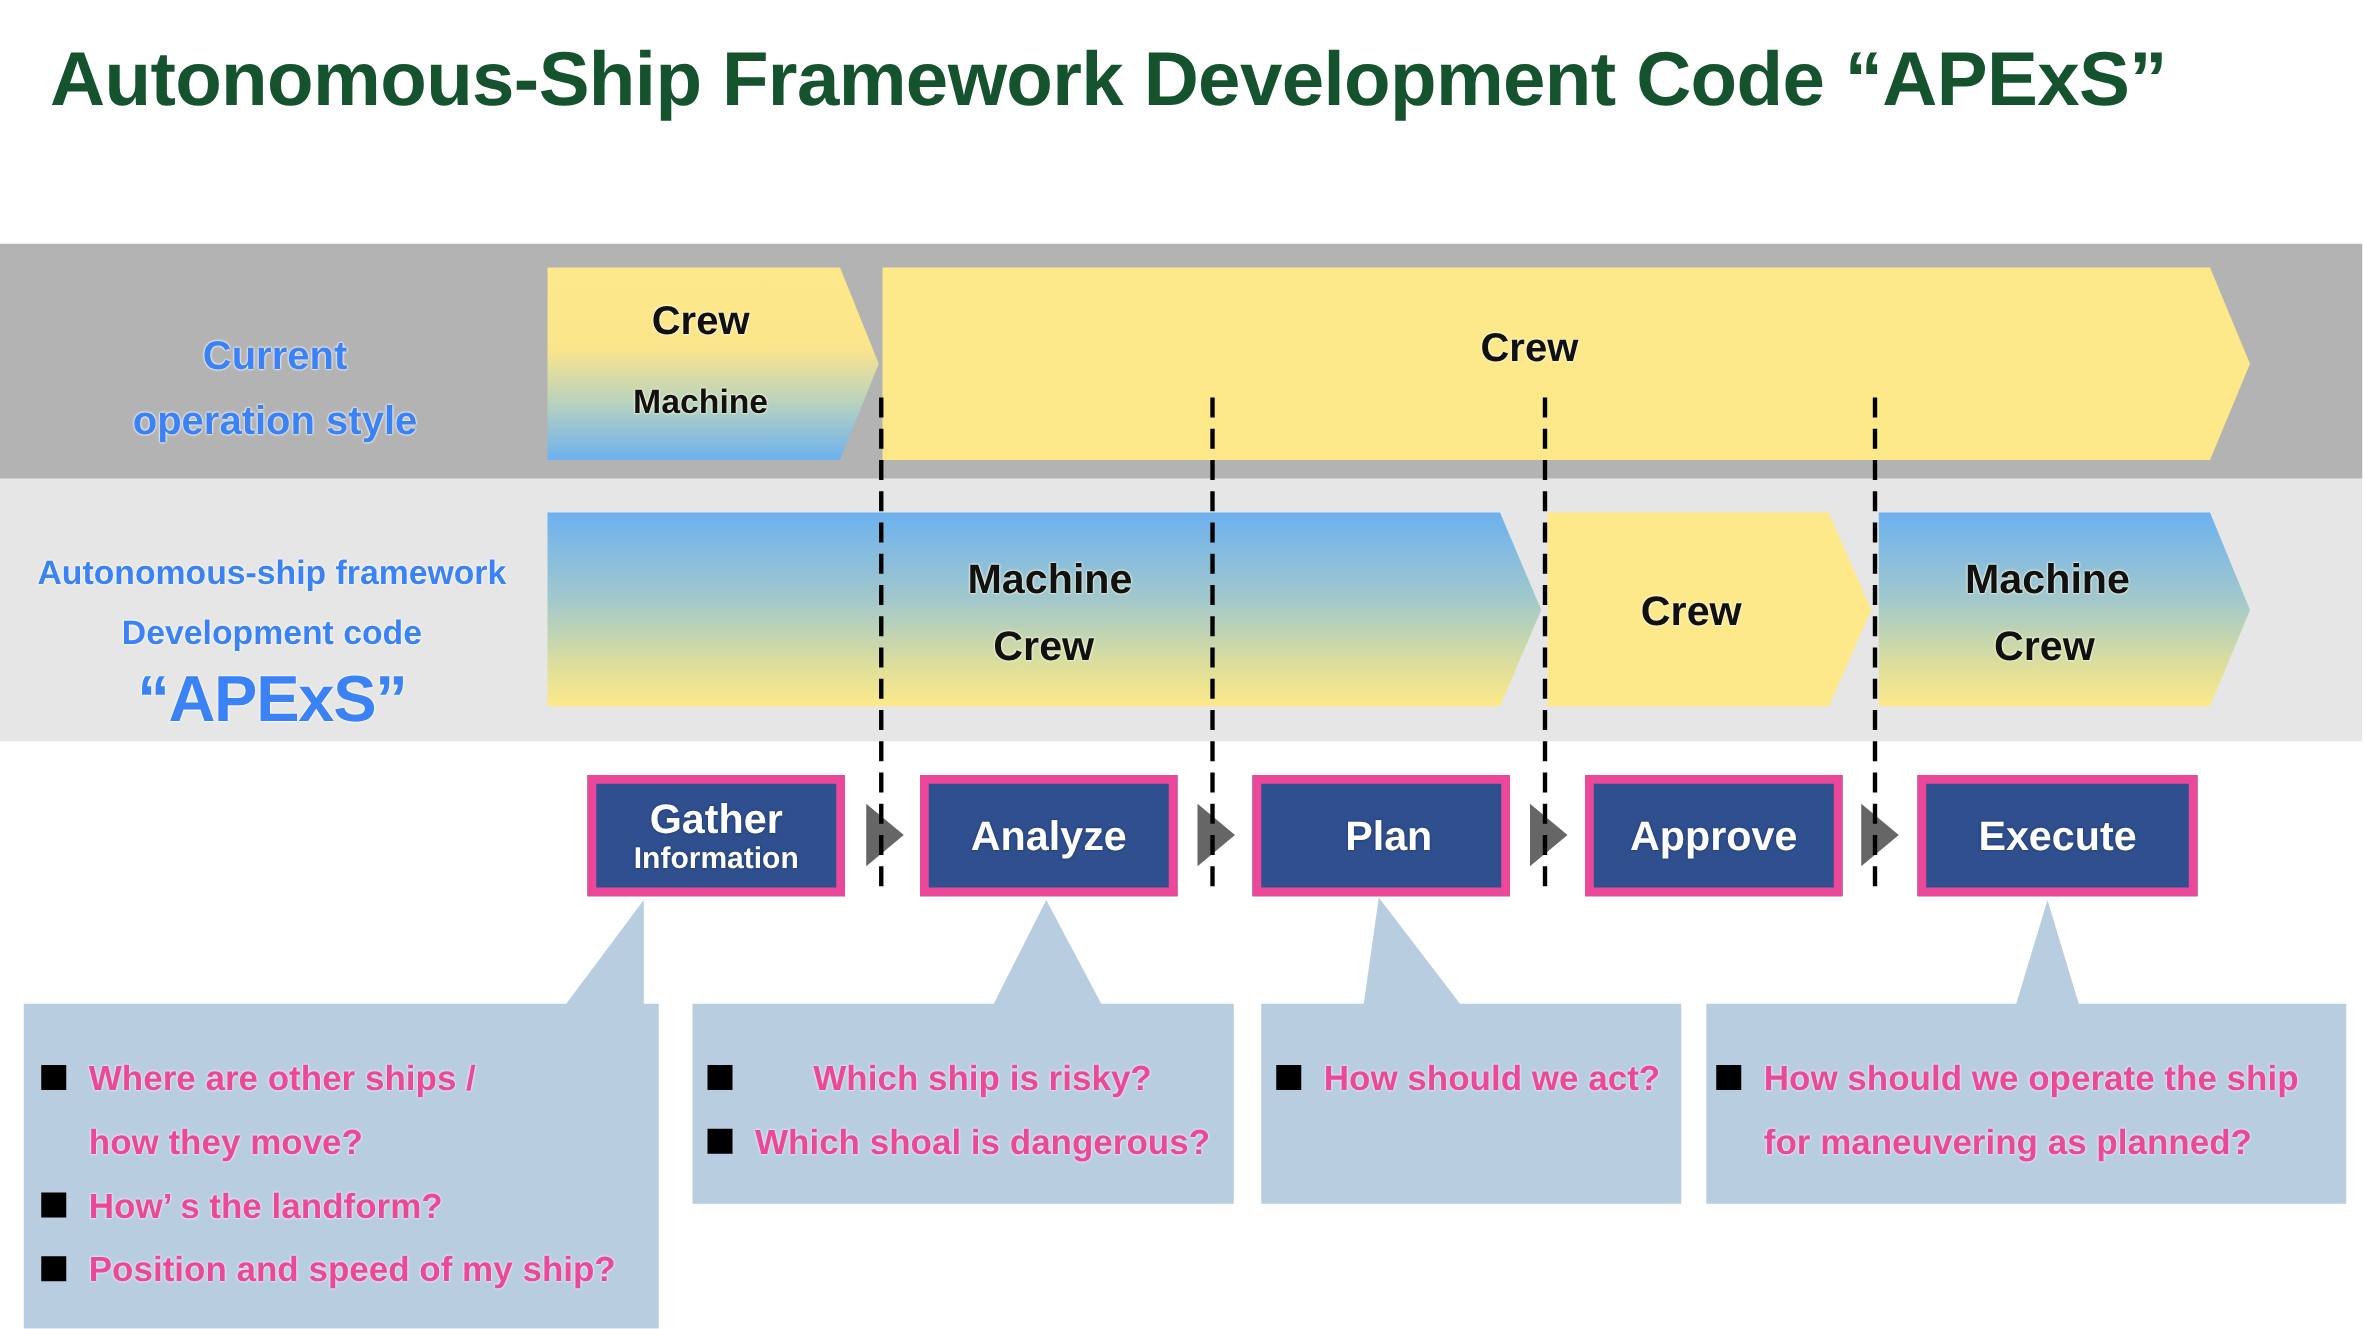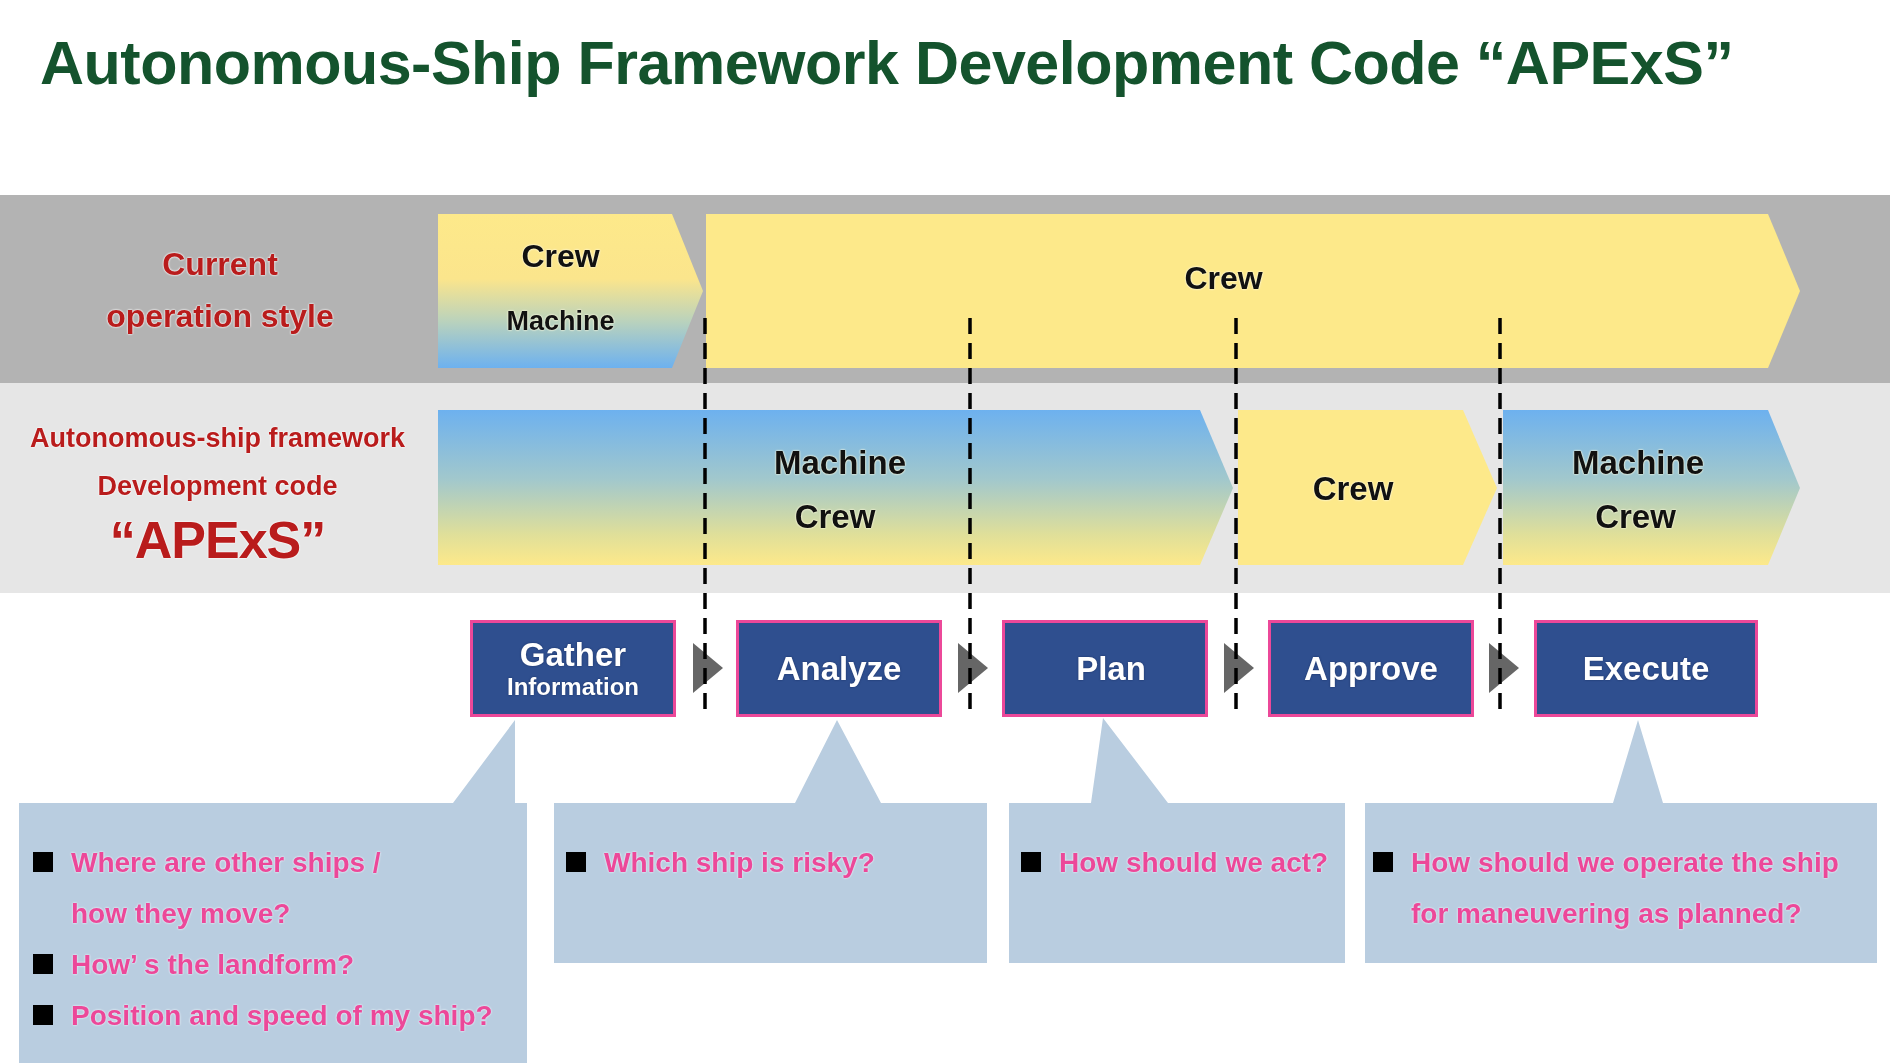--- a/index.html
+++ b/index.html
@@ -3,29 +3,29 @@
 <meta charset="utf-8">
 <style>
   html, body { margin:0; padding:0; background:#ffffff; }
   body { width:1890px; height:1063px; position:relative; overflow:hidden;
          font-family:"Liberation Sans", sans-serif; }
   .abs { position:absolute; }
   #title { left:40px; top:28px; width:1850px; font-size:61px; font-weight:bold; color:#14532d;
            white-space:nowrap; letter-spacing:-0.5px; }
   #band-current { left:0; top:195px; width:1890px; height:188px; background:#b3b3b3; }
   #band-apexs { left:0; top:383px; width:1890px; height:210px; background:#e6e6e6; }
-  .rowlabel { text-align:center; font-weight:bold; color:#b91c1c;
-              text-shadow:0 0 2px #fff, 0 0 2px #fff; }
+  .rowlabel { text-align:center; font-weight:bold; color:#3b82f6;
+              text-shadow:0 0 2px #fff, 0 0 2px #fff;margin-top:20px; }
   #label-current { left:0; top:238px; width:440px; font-size:32px; line-height:52px; }
   #label-apexs-1 { left:0; top:414px; width:435px; font-size:27px; line-height:48px; }
   #label-apexs-2 { left:0; top:510px; width:435px; font-size:52px; line-height:60px; letter-spacing:-1px; }
   svg#diagram { position:absolute; left:0; top:0; }
   .arrowtext { position:absolute; text-align:center; font-weight:bold; color:#111;
                text-shadow:0 0 2px #fffbe0, 0 0 2px #fffbe0; white-space:nowrap; }
-  .procbox { position:absolute; background:#2f4f8f; border:3px solid #ec4899; box-sizing:border-box;
+  .procbox { position:absolute; background:#2f4f8f; border:7px solid #ec4899; box-sizing:border-box;
              color:#fff; text-align:center; font-weight:bold; display:flex; flex-direction:column;
              justify-content:center; align-items:center; text-shadow:0 0 2px #1a2f60; }
   .procbox .main { font-size:33px; line-height:36px; }
   .procbox .sub { font-size:24px; line-height:28px; }
   .callout-text { position:absolute; font-size:28px; font-weight:bold; color:#ec4899; line-height:51px;
                   text-shadow:0 0 2px #e8f0f8, 0 0 2px #e8f0f8; white-space:nowrap; }
   .callout-text .item { position:relative; padding-left:38px; }
   .callout-text .bullet { position:absolute; left:0; top:15px; width:20px; height:20px; background:#000; }
 </style>
 </head>
@@ -119,20 +119,21 @@
 </div>
 
 <div class="callout-text" style="left:33px; top:837px;">
   <div class="item"><span class="bullet"></span><span style="white-space:pre-line;">Where are other ships /
 how they move?</span></div>
   <div class="item"><span class="bullet"></span><span>How’ s the landform?</span></div>
   <div class="item"><span class="bullet"></span><span>Position and speed of my ship?</span></div>
 </div>
 <div class="callout-text" style="left:566px; top:837px;text-align:center;">
   <div class="item"><span class="bullet"></span><span>Which ship is risky?</span></div>
+  <div class="item"><span class="bullet"></span><span>Which shoal is dangerous?</span></div>
 </div>
 <div class="callout-text" style="left:1021px; top:837px;">
   <div class="item"><span class="bullet"></span><span>How should we act?</span></div>
 </div>
 <div class="callout-text" style="left:1373px; top:837px;">
   <div class="item"><span class="bullet"></span><span style="white-space:pre-line;">How should we operate the ship
 for maneuvering as planned?</span></div>
 </div>
 
 </body></html>

